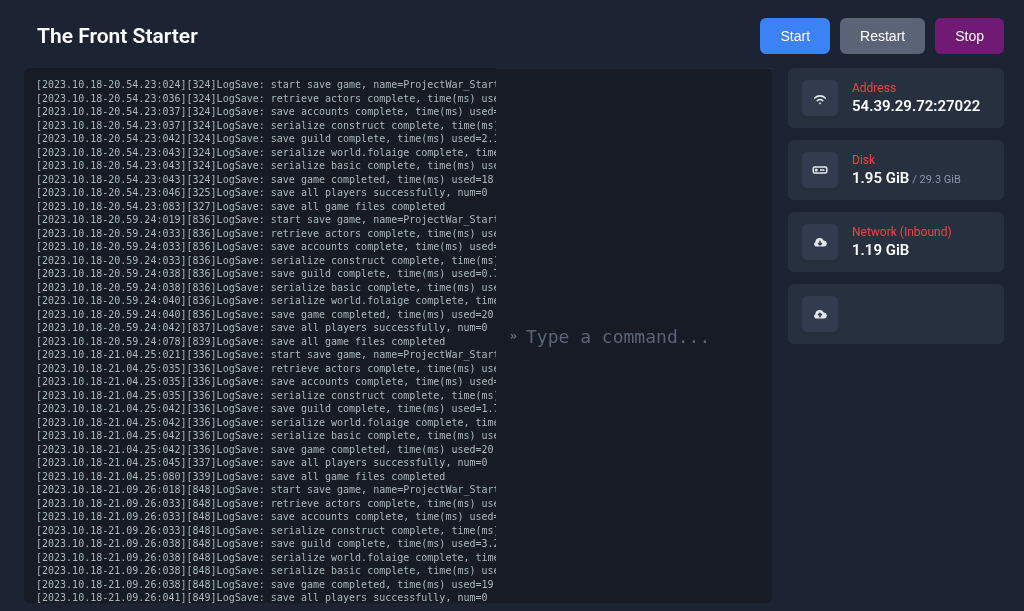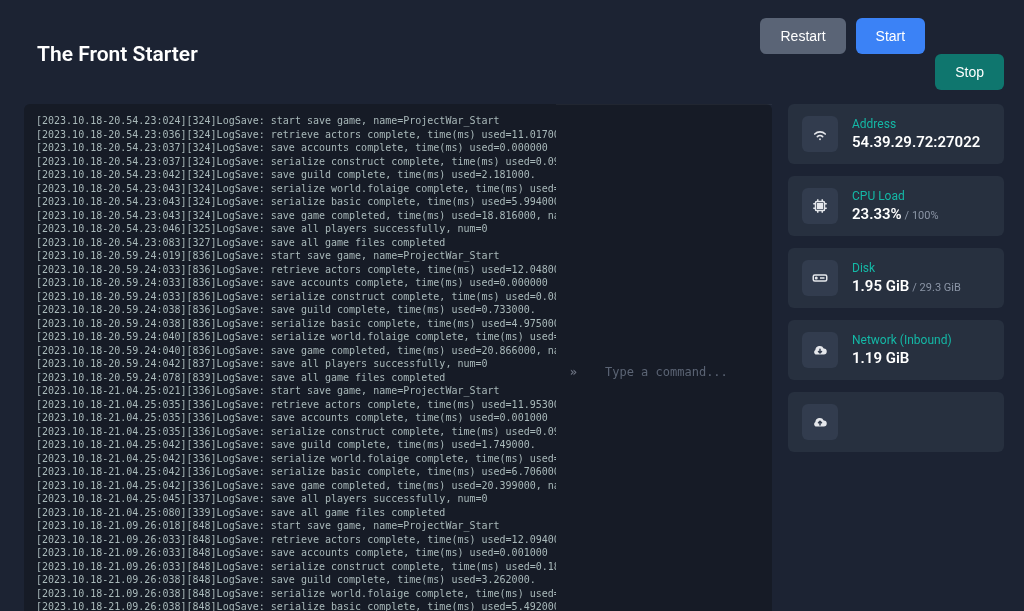--- a/index.html
+++ b/index.html
@@ -30,21 +30,21 @@
     border-radius: 6px;
     padding: 0 20px;
     height: 36px;
     font-size: 14px;
     font-weight: 500;
     cursor: pointer;
     color: #fff;
   }
   .btn-start { background: #3b82f6; }
   .btn-restart { background: #5a6476; }
-  .btn-stop { background: #0f766e; margin-top: 36px; }
+  .btn-stop { background: #701a75; }
 
   .main {
     display: flex;
     gap: 16px;
   }
   .left {
     flex: 1;
     min-width: 0;
   }
   .console {
@@ -77,22 +77,21 @@
     font-size: 12px;
     color: #6b7280;
   }
   .cmdbar input {
     flex: 1;
     background: transparent;
     border: none;
     outline: none;
     color: #cbd5e1;
     font-family: inherit;
-    font-size: 12px;
-    margin-left: 19px;
+    font-size: 18px;
   }
   .cmdbar input::placeholder { color: #5b6474; }
   .chev { color: #6b7280; font-weight: bold; letter-spacing: -3px; }
 
   .right {
     width: 216px;
     display: flex;
     flex-direction: column;
     gap: 12px;
   }
@@ -112,21 +111,21 @@
     display: flex;
     align-items: center;
     justify-content: center;
     flex-shrink: 0;
     color: #e5e7eb;
   }
   .card .icon.red { background: #dc2626; }
   .card .info { flex: 1; min-width: 0; }
   .card .label {
     font-size: 12px;
-    color: #14b8a6;
+    color: #ef4444;
     margin-bottom: 2px;
     white-space: nowrap;
   }
   .card .value {
     font-size: 15px;
     font-weight: 600;
     color: #fff;
     white-space: nowrap;
   }
   .card .sub {
@@ -135,22 +134,22 @@
     color: #8b95a6;
     margin-left: 3px;
   }
 </style>
 </head>
 <body>
 
 <div class="header">
   <div class="title">The Front Starter</div>
   <div class="btns">
+    <button class="btn btn-start">Start</button>
     <button class="btn btn-restart">Restart</button>
-    <button class="btn btn-start">Start</button>
     <button class="btn btn-stop">Stop</button>
   </div>
 </div>
 
 <div class="main">
   <div class="left">
     <div class="console">
       <div class="log" id="log">[2023.10.18-20.54.23:024][324]LogSave: start save game, name=ProjectWar_Start
 [2023.10.18-20.54.23:036][324]LogSave: retrieve actors complete, time(ms) used=11.017000, actors(save/total) num=687/155900.
 [2023.10.18-20.54.23:037][324]LogSave: save accounts complete, time(ms) used=0.000000
@@ -208,33 +207,20 @@
             <circle cx="12" cy="19" r="1.2" fill="currentColor" stroke="none"></circle>
           </svg>
       </div>
       <div class="info">
         <div class="label">Address</div>
         <div class="value">54.39.29.72:27022</div>
       </div>
     </div>
 
 
-    <div class="card">
-      <div class="icon">
-        <svg width="18" height="18" viewBox="0 0 24 24" fill="none" stroke="currentColor" stroke-width="2">
-            <rect x="6" y="6" width="12" height="12" rx="1.5"></rect>
-            <rect x="9" y="9" width="6" height="6" fill="currentColor"></rect>
-            <path d="M9 3v3M15 3v3M9 18v3M15 18v3M3 9h3M3 15h3M18 9h3M18 15h3"></path>
-          </svg>
-      </div>
-      <div class="info">
-        <div class="label">CPU Load</div>
-        <div class="value"><span>23.33%</span><span class="sub">/ 100%</span></div>
-      </div>
-    </div>
 
 
     <div class="card">
       <div class="icon">
         <svg width="18" height="18" viewBox="0 0 24 24" fill="none" stroke="currentColor" stroke-width="2">
             <rect x="3" y="8" width="18" height="8" rx="2"></rect>
             <circle cx="7" cy="12" r="1" fill="currentColor"></circle>
             <path d="M12 12h6"></path>
           </svg>
       </div>

